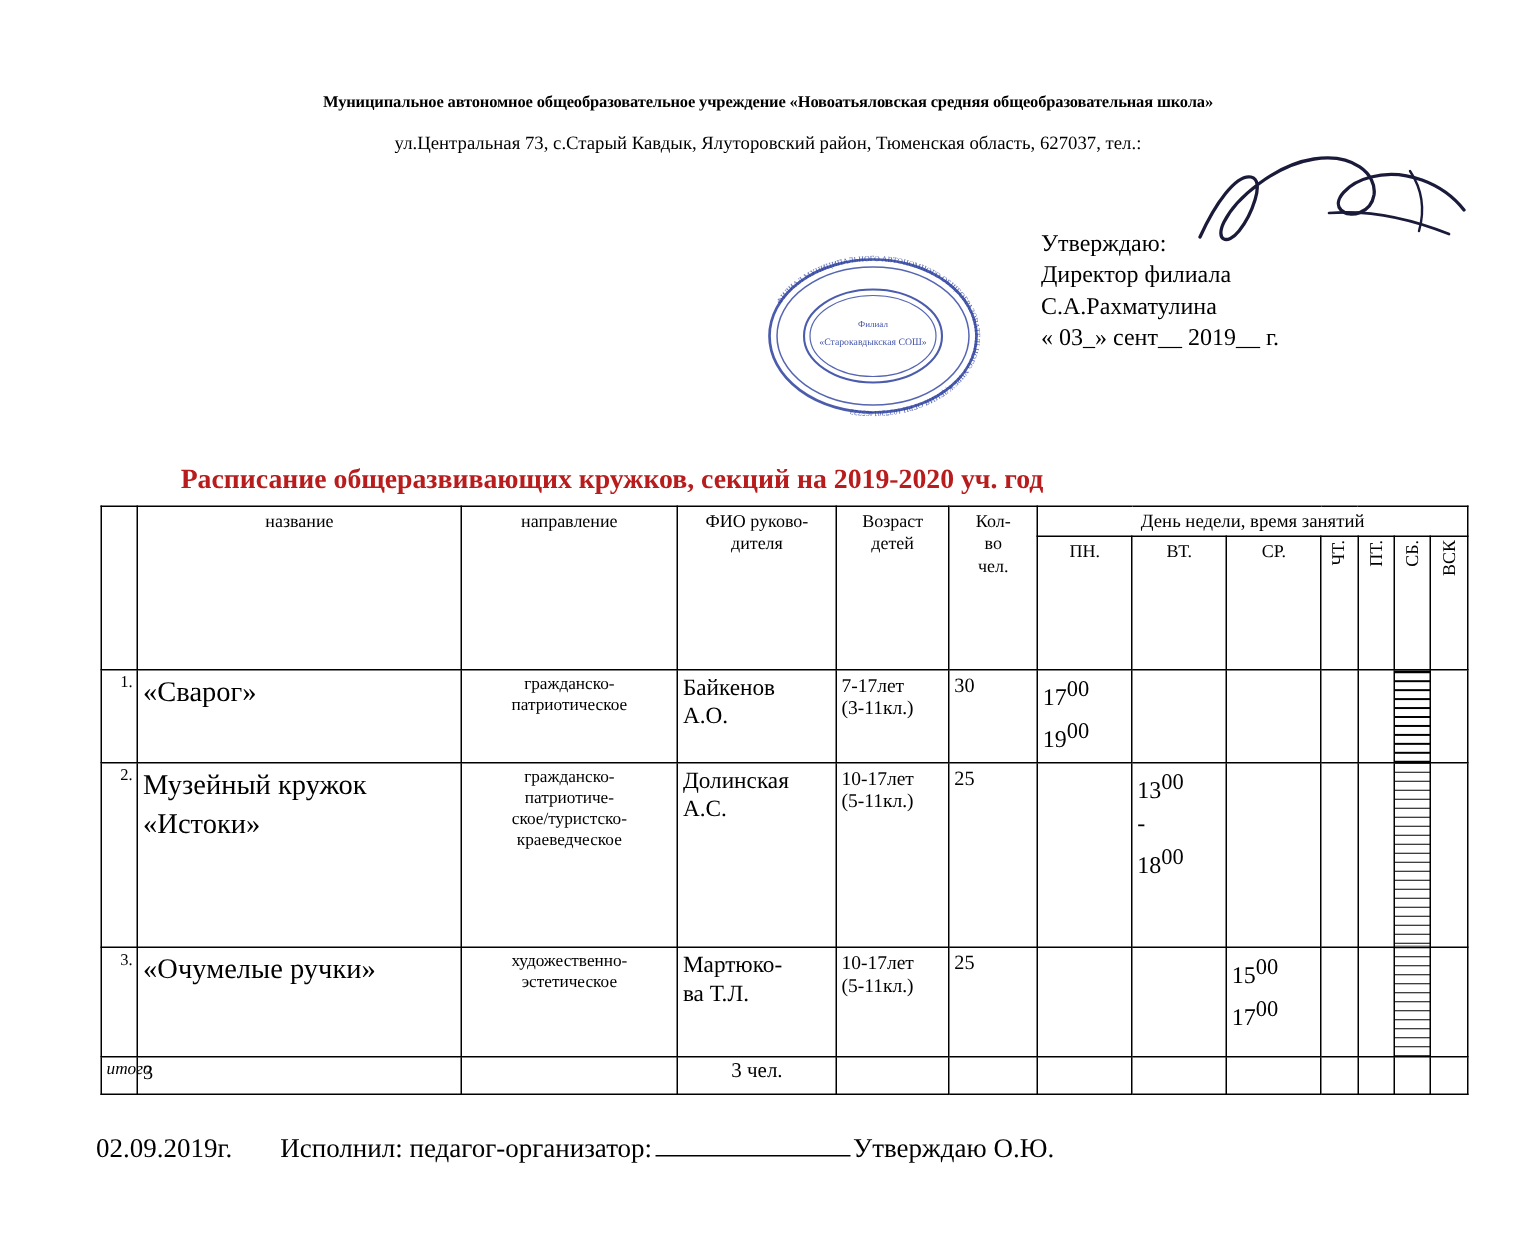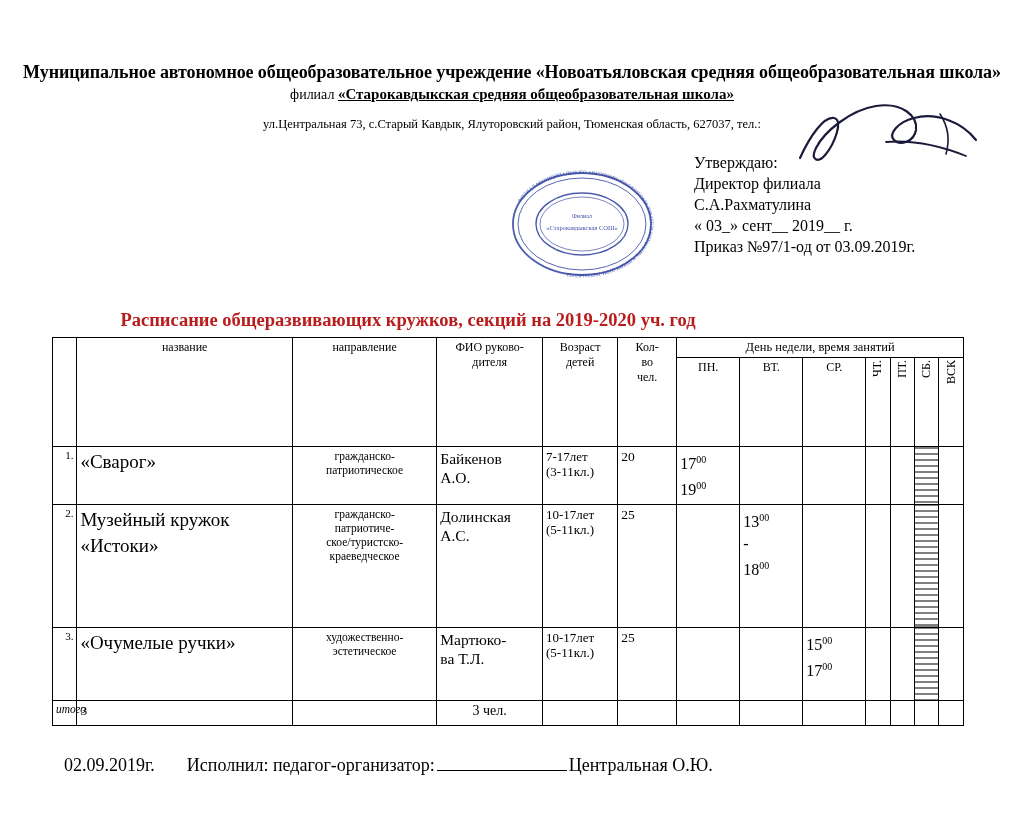--- a/index.html
+++ b/index.html
@@ -22,21 +22,21 @@
 
   
   .header {
     position: absolute;
     top: 62px;
     left: 0;
     width: 1024px;
     text-align: center;
   }
   .hdr-line1 {
-    font-size: 18px;
+    font-size: 11px;
     font-weight: bold;
     letter-spacing: -0.1px;
   }
   .hdr-line2 {
     font-size: 14px;
     margin-top: 3px;
   }
   .hdr-line2 .strong {
     font-weight: bold;
     font-size: 15px;
@@ -86,21 +86,21 @@
     text-align: center;
     font-size: 18.5px;
     font-weight: bold;
     color: #b91c1c;
   }
 
   
   table.sched {
     position: absolute;
     top: 337px;
-    left: 52px;
+    left: 67px;
     border-collapse: collapse;
     table-layout: fixed;
     width: 912px;
     font-size: 12px;
   }
   table.sched td, table.sched th {
     border: 1px solid #000;
     vertical-align: top;
     padding: 2px 3px;
     font-weight: normal;
@@ -167,21 +167,21 @@
     font-size: 13.5px;
     padding-top: 6px;
     padding-left: 5px;
   }
   .cell-time {
     font-size: 16px;
     line-height: 22px;
     padding-top: 5px;
     padding-left: 4px;
   }
-  .cell-time sup { font-size: 10px; vertical-align: super; }
+  .cell-time sup { font-size: 15px; vertical-align: super; }
 
   .hatch {
     background-image: repeating-linear-gradient(
       to bottom,
       #000 0px, #000 1px, #fff 1px, #fff 6px
     );
   }
 
   .total-label {
     font-size: 11.5px;
@@ -220,21 +220,20 @@
     margin: 0 2px;
   }
 </style>
 </head>
 <body>
 
 <div class="page">
 
   <div class="header">
     <div class="hdr-line1">Муниципальное автономное общеобразовательное учреждение «Новоатьяловская средняя общеобразовательная школа»</div>
-    <div class="hdr-line2"><span>филиал </span><span class="strong">«Старокавдыкская средняя общеобразовательная школа»</span></div>
     <div class="hdr-line3">ул.Центральная 73, с.Старый Кавдык, Ялуторовский район, Тюменская область, 627037, тел.:</div>
   </div>
 
   <svg class="signature" viewBox="0 0 200 80">
     <path d="M10,62 C20,40 34,20 44,22 C54,24 44,48 36,58 C28,68 20,64 26,52 C34,36 60,14 86,10 C112,6 128,20 126,34 C124,46 110,50 104,44 C98,38 108,26 124,22 C146,16 172,26 186,44" fill="none" stroke="#1a1a3a" stroke-width="2.2" stroke-linecap="round"></path>
     <path d="M96,46 C120,44 146,48 176,60" fill="none" stroke="#1a1a3a" stroke-width="1.8" stroke-linecap="round"></path>
     <path d="M150,18 C158,30 160,44 156,58" fill="none" stroke="#1a1a3a" stroke-width="1.6" stroke-linecap="round"></path>
   </svg>
 
   <svg class="stamp" viewBox="0 0 172 128">
@@ -251,21 +250,20 @@
     </text>
     <text x="86" y="58" text-anchor="middle" font-family="Liberation Serif, serif" font-size="6" fill="#2b3f9e" opacity="0.9">Филиал</text>
     <text x="86" y="70" text-anchor="middle" font-family="Liberation Serif, serif" font-size="6.5" fill="#2b3f9e" opacity="0.9">«Старокавдыкская СОШ»</text>
   </svg>
 
   <div class="approve">
     <div>Утверждаю:</div>
     <div>Директор филиала</div>
     <div>С.А.Рахматулина</div>
     <div>« 03_»   сент__ 2019__ г.</div>
-    <div>Приказ №97/1-од от 03.09.2019г.</div>
   </div>
 
   <div class="doc-title">Расписание общеразвивающих кружков, секций на 2019-2020 уч. год</div>
 
   <table class="sched">
     <colgroup>
       <col class="c-num">
         <col class="c-name">
         <col class="c-dir">
         <col class="c-fio">
@@ -319,21 +317,21 @@
           <span>патриотическое</span>
         </td>
         <td class="cell-fio">
           <span>Байкенов</span><br>
           <span>А.О.</span>
         </td>
         <td class="cell-age">
           <span>7-17лет</span><br>
           <span>(3-11кл.)</span>
         </td>
-        <td class="cell-cnt">20</td>
+        <td class="cell-cnt">30</td>
         <td class="cell-time">
           <span>17</span><sup>00</sup><br>
           <span>19</span><sup>00</sup>
         </td>
         <td></td>
         <td></td>
         <td></td>
         <td></td>
         <td class="hatch"></td>
         <td></td>
@@ -410,16 +408,16 @@
         <td></td>
         <td></td>
         <td></td>
         <td></td>
         <td></td>
       </tr>
     </tbody>
   </table>
 
   <div class="footer">
-    <span>02.09.2019г.</span><span class="gap"></span><span class="gap"></span><span>Исполнил: педагог-организатор:</span><span class="rule"></span><span>Центральная О.Ю.</span>
+    <span>02.09.2019г.</span><span class="gap"></span><span class="gap"></span><span>Исполнил: педагог-организатор:</span><span class="rule"></span><span>Утверждаю О.Ю.</span>
   </div>
 
 </div>
 
 </body></html>

